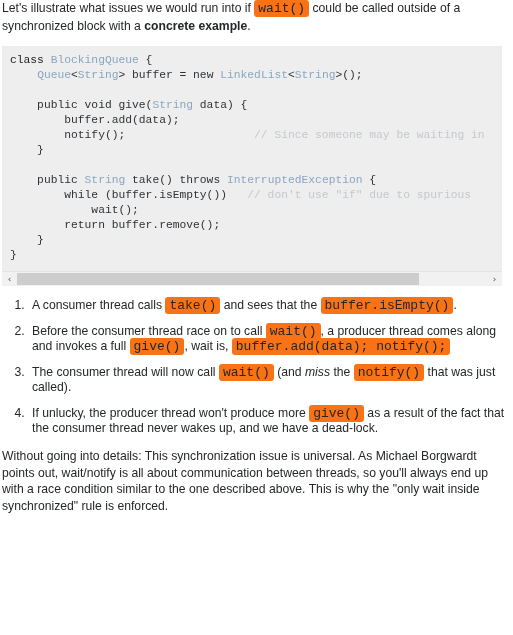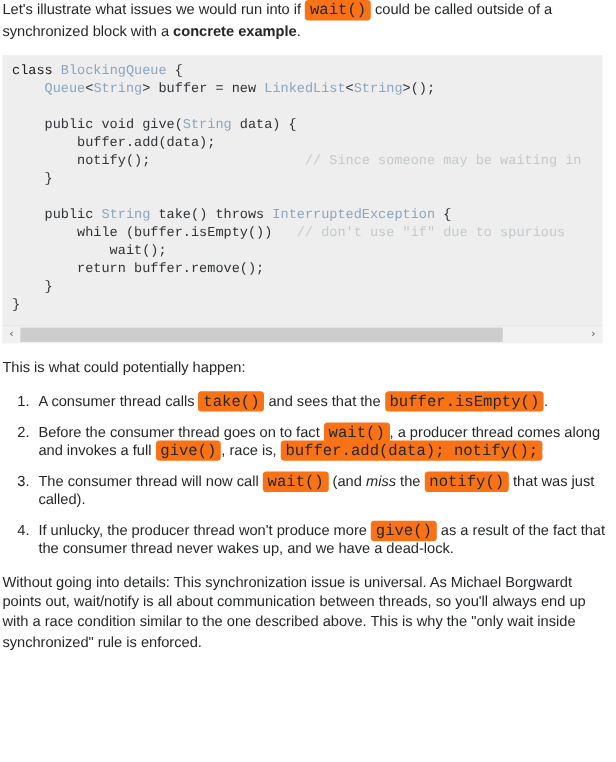--- a/index.html
+++ b/index.html
@@ -142,25 +142,24 @@
 <span class="pl">}</span></pre>
     <div class="hscroll">
       <div class="btn">‹</div>
       <div class="track">
         <div class="thumb"></div>
       </div>
       <div class="btn">›</div>
     </div>
   </div>
 
-  <p>This is what could potentially happen:</p>
 
   <ol class="steps" id="steps">
       <li><span>A consumer thread calls </span><code class="inline">take()</code><span> and sees that the </span><code class="inline">buffer.isEmpty()</code><span>.</span></li>
-      <li><span>Before the consumer thread goes on to fact </span><code class="inline">wait()</code><span>, a producer thread comes along and invokes a full </span><code class="inline">give()</code><span>, race is, </span><code class="inline">buffer.add(data); notify();</code></li>
+      <li><span>Before the consumer thread race on to call </span><code class="inline">wait()</code><span>, a producer thread comes along and invokes a full </span><code class="inline">give()</code><span>, wait is, </span><code class="inline">buffer.add(data); notify();</code></li>
       <li><span>The consumer thread will now call </span><code class="inline">wait()</code><span> (and </span><i>miss</i><span> the </span><code class="inline">notify()</code><span> that was just called).</span></li>
       <li><span>If unlucky, the producer thread won't produce more </span><code class="inline">give()</code><span> as a result of the fact that the consumer thread never wakes up, and we have a dead-lock.</span></li>
     </ol>
 
 
   <p>Without going into details: This synchronization issue is universal. As Michael Borgwardt points out, wait/notify is all about communication between threads, so you'll always end up with a race condition similar to the one described above. This is why the "only wait inside synchronized" rule is enforced.</p>
 
 </div>
 
 </body></html>

